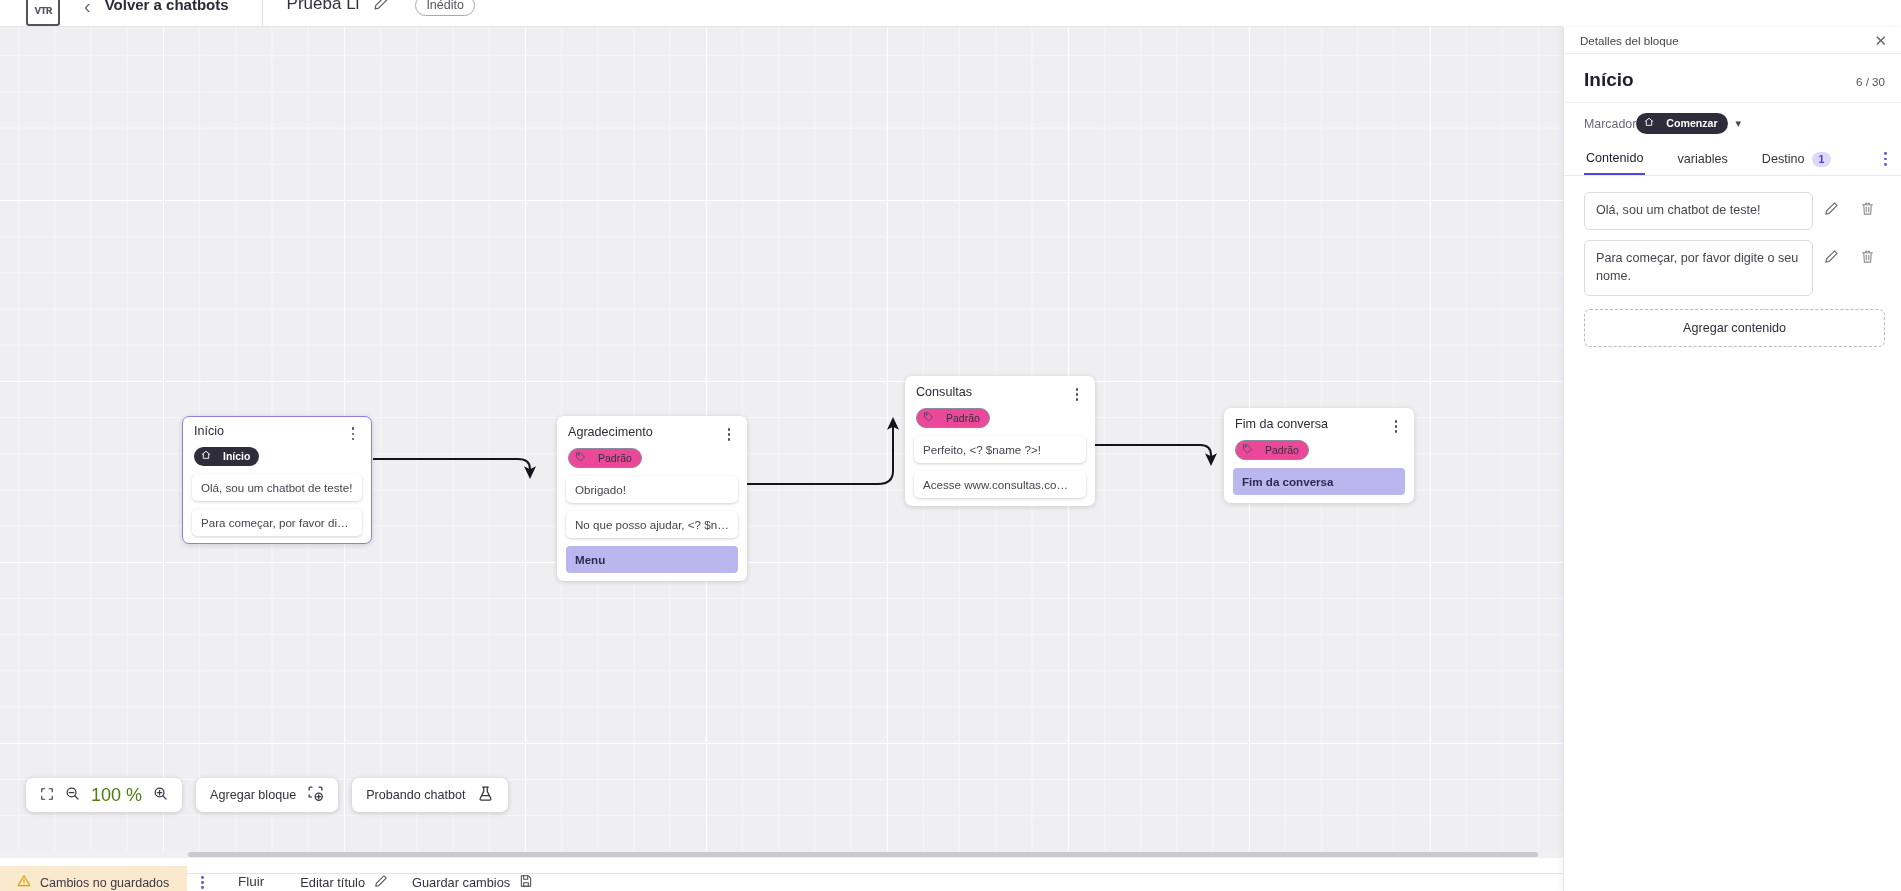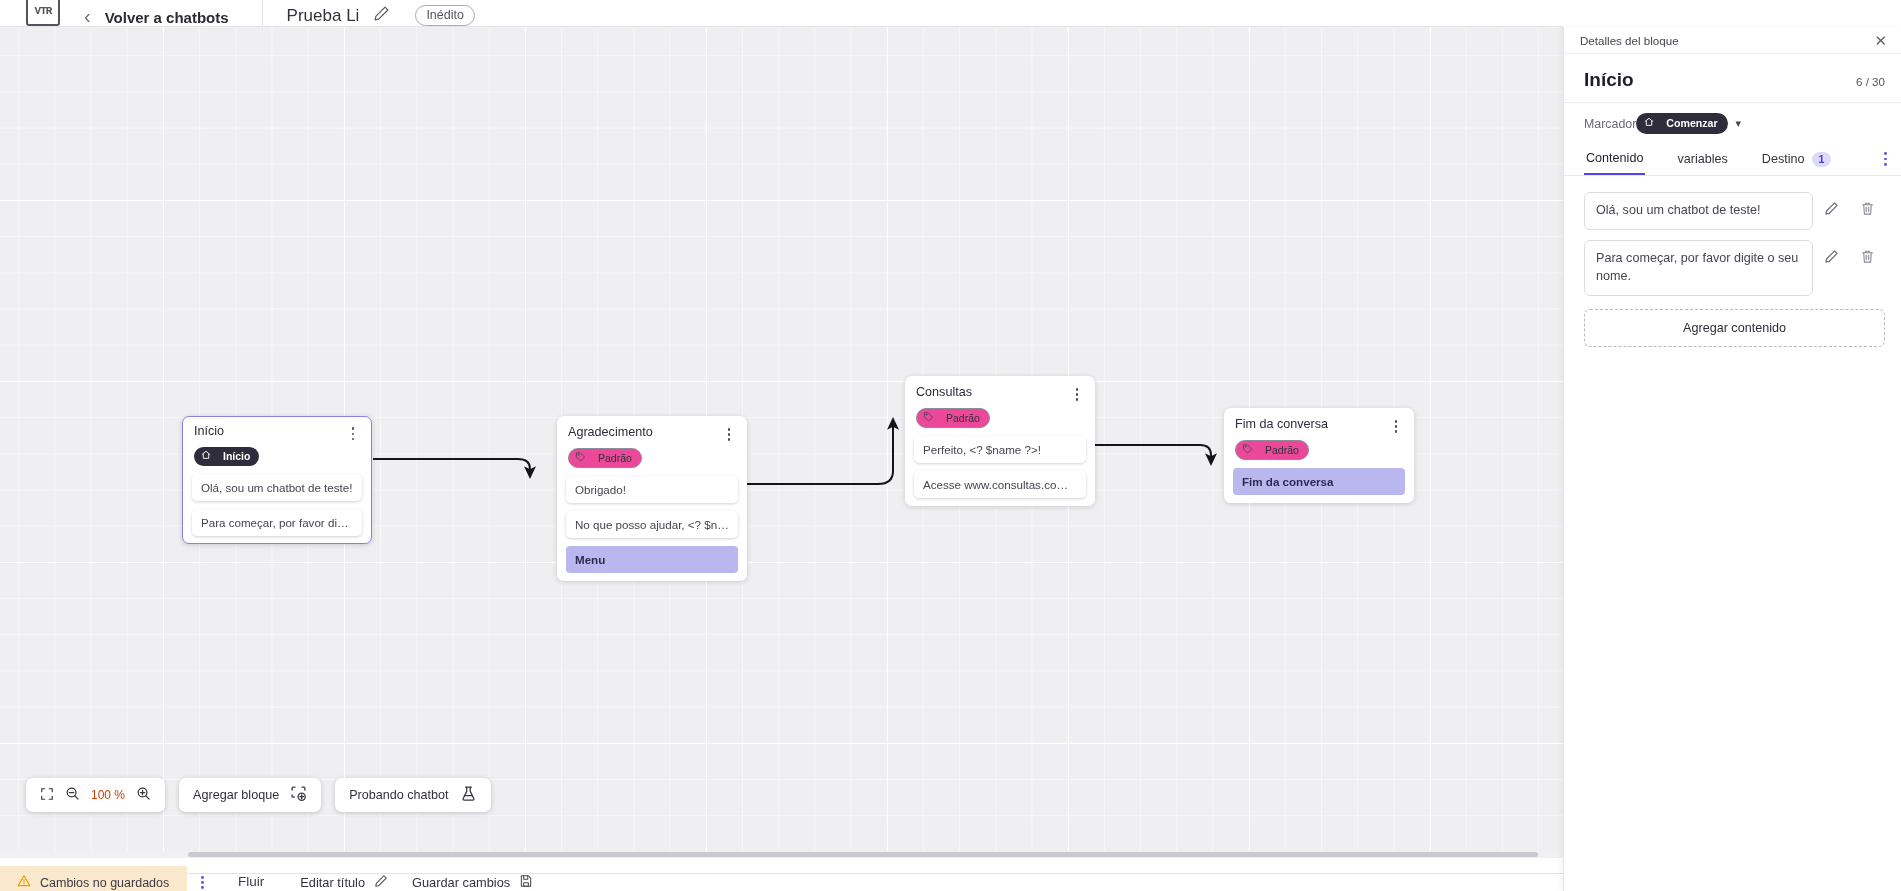--- a/index.html
+++ b/index.html
@@ -8,21 +8,21 @@
     font-family: "Liberation Sans", sans-serif;
     background: #ffffff;
     overflow: hidden;
   }
   #app { position: relative; width: 1901px; height: 891px; }
 
   
   .topbar {
     position: absolute; left: 0; top: 0; width: 1563px; height: 27px;
     background: #ffffff;
-    display: flex; align-items: flex-end;
+    display: flex; align-items: flex-start;
     border-bottom: 1px solid #e6e6ea;
     overflow: hidden;
   }
   .logo-box {
     width: 34px; height: 30px; margin-left: 26px; margin-top: -4px;
     border: 2px solid #54525c; border-radius: 3px;
     display: flex; align-items: center; justify-content: center;
     font-size: 11px; font-weight: 700; color: #54525c; letter-spacing: -1px;
     font-family: "Liberation Mono", monospace;
   }
@@ -99,21 +99,21 @@
     border-radius: 4px;
   }
 
   
   .floatbar { position: absolute; left: 26px; bottom: 46px; display: flex; gap: 14px; }
   .fb {
     background: #fff; border-radius: 7px; box-shadow: 0 1px 5px rgba(30,28,50,.20);
     height: 34px; display: flex; align-items: center; padding: 0 14px; gap: 11px;
     font-size: 12.6px; color: #32303b;
   }
-  .zoomval { font-size: 12px; color: #c2410c; }
+  .zoomval { font-size: 18px; color: #4d7c0f; }
 
   
   .statusbar {
     position: absolute; left: 0; bottom: 0; width: 1563px; height: 18px;
     background: #ffffff; display: flex; align-items: center;
     border-top: 1px solid #e3e3e8;
   }
   .unsaved {
     height: 33px; background: #fbe9cd; display: flex; align-items: center; gap: 9px;
     padding: 0 18px 0 17px; font-size: 12.5px; color: #3b3946;

